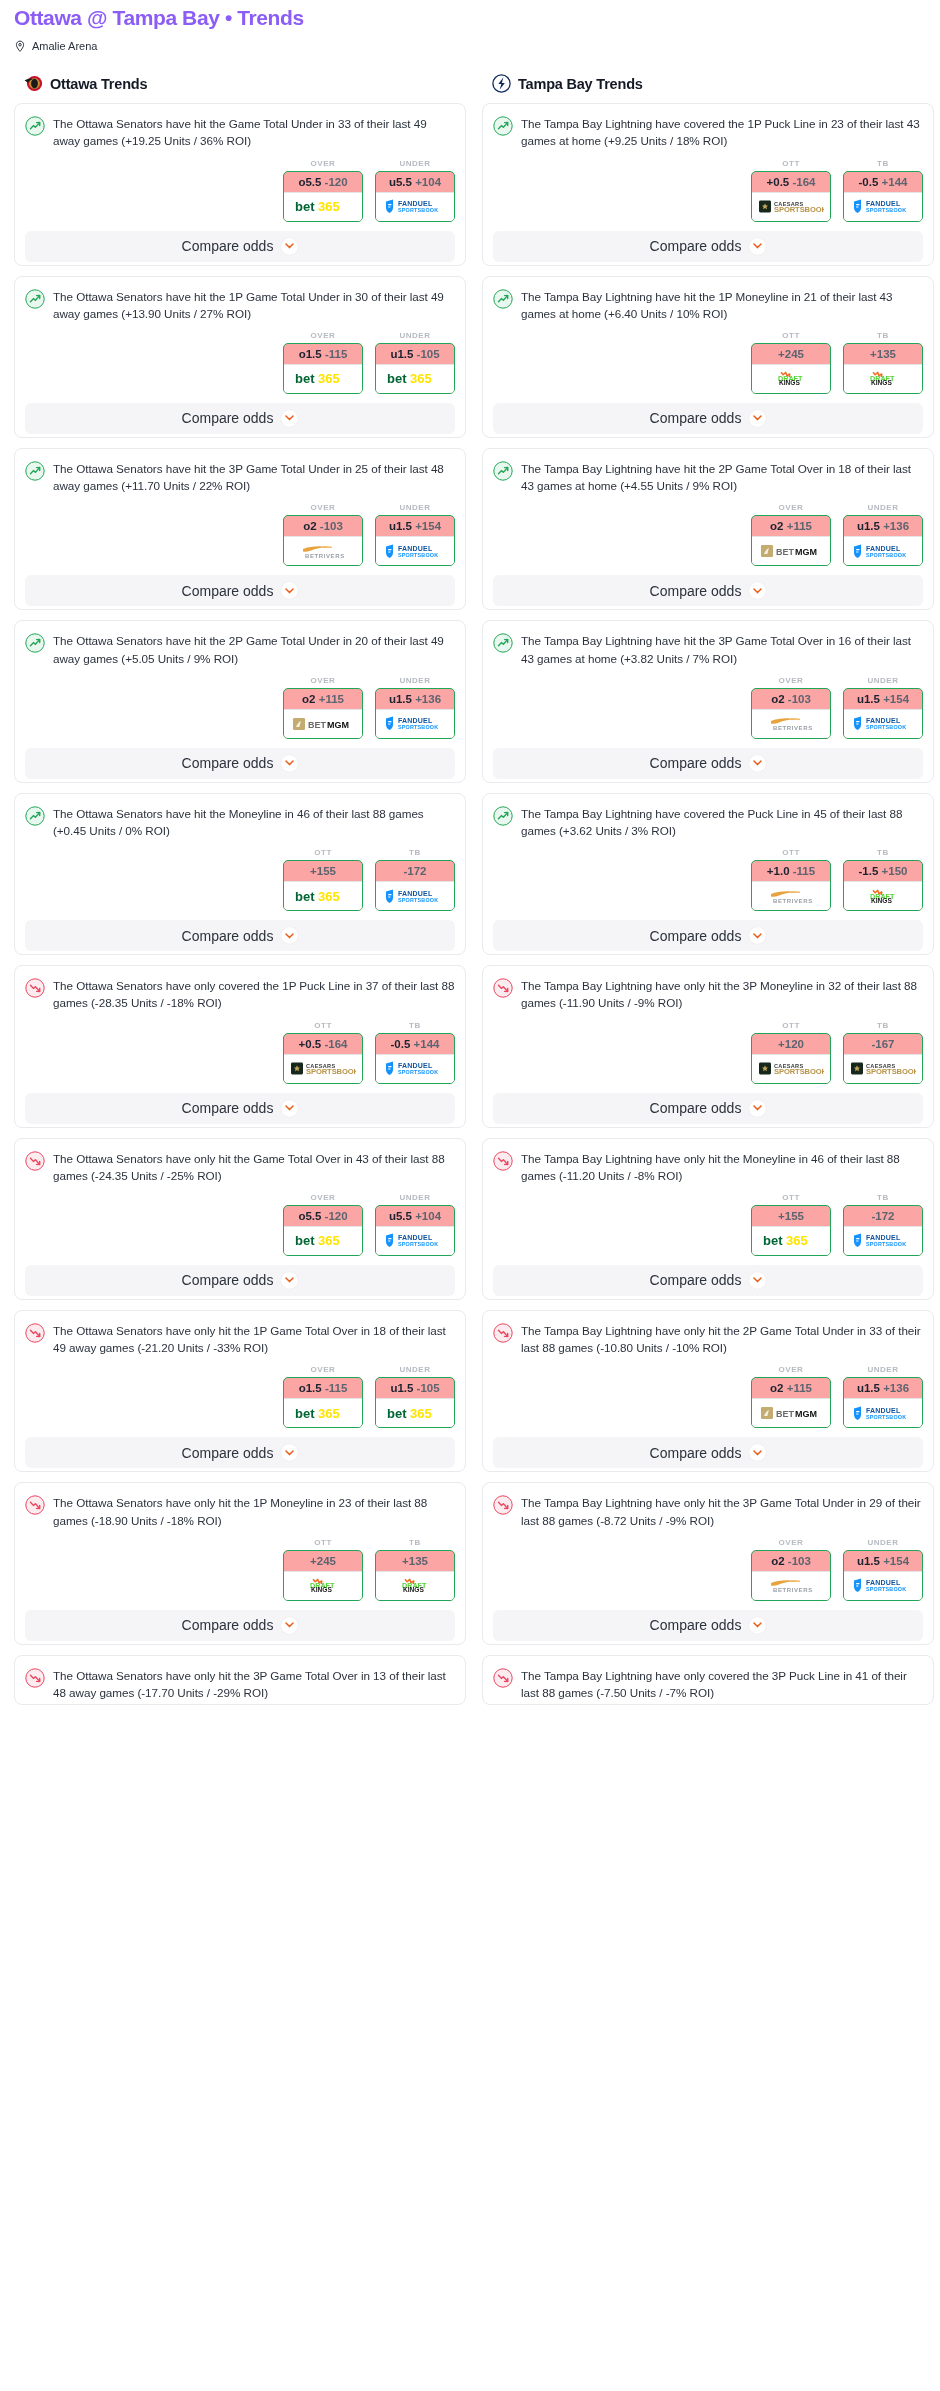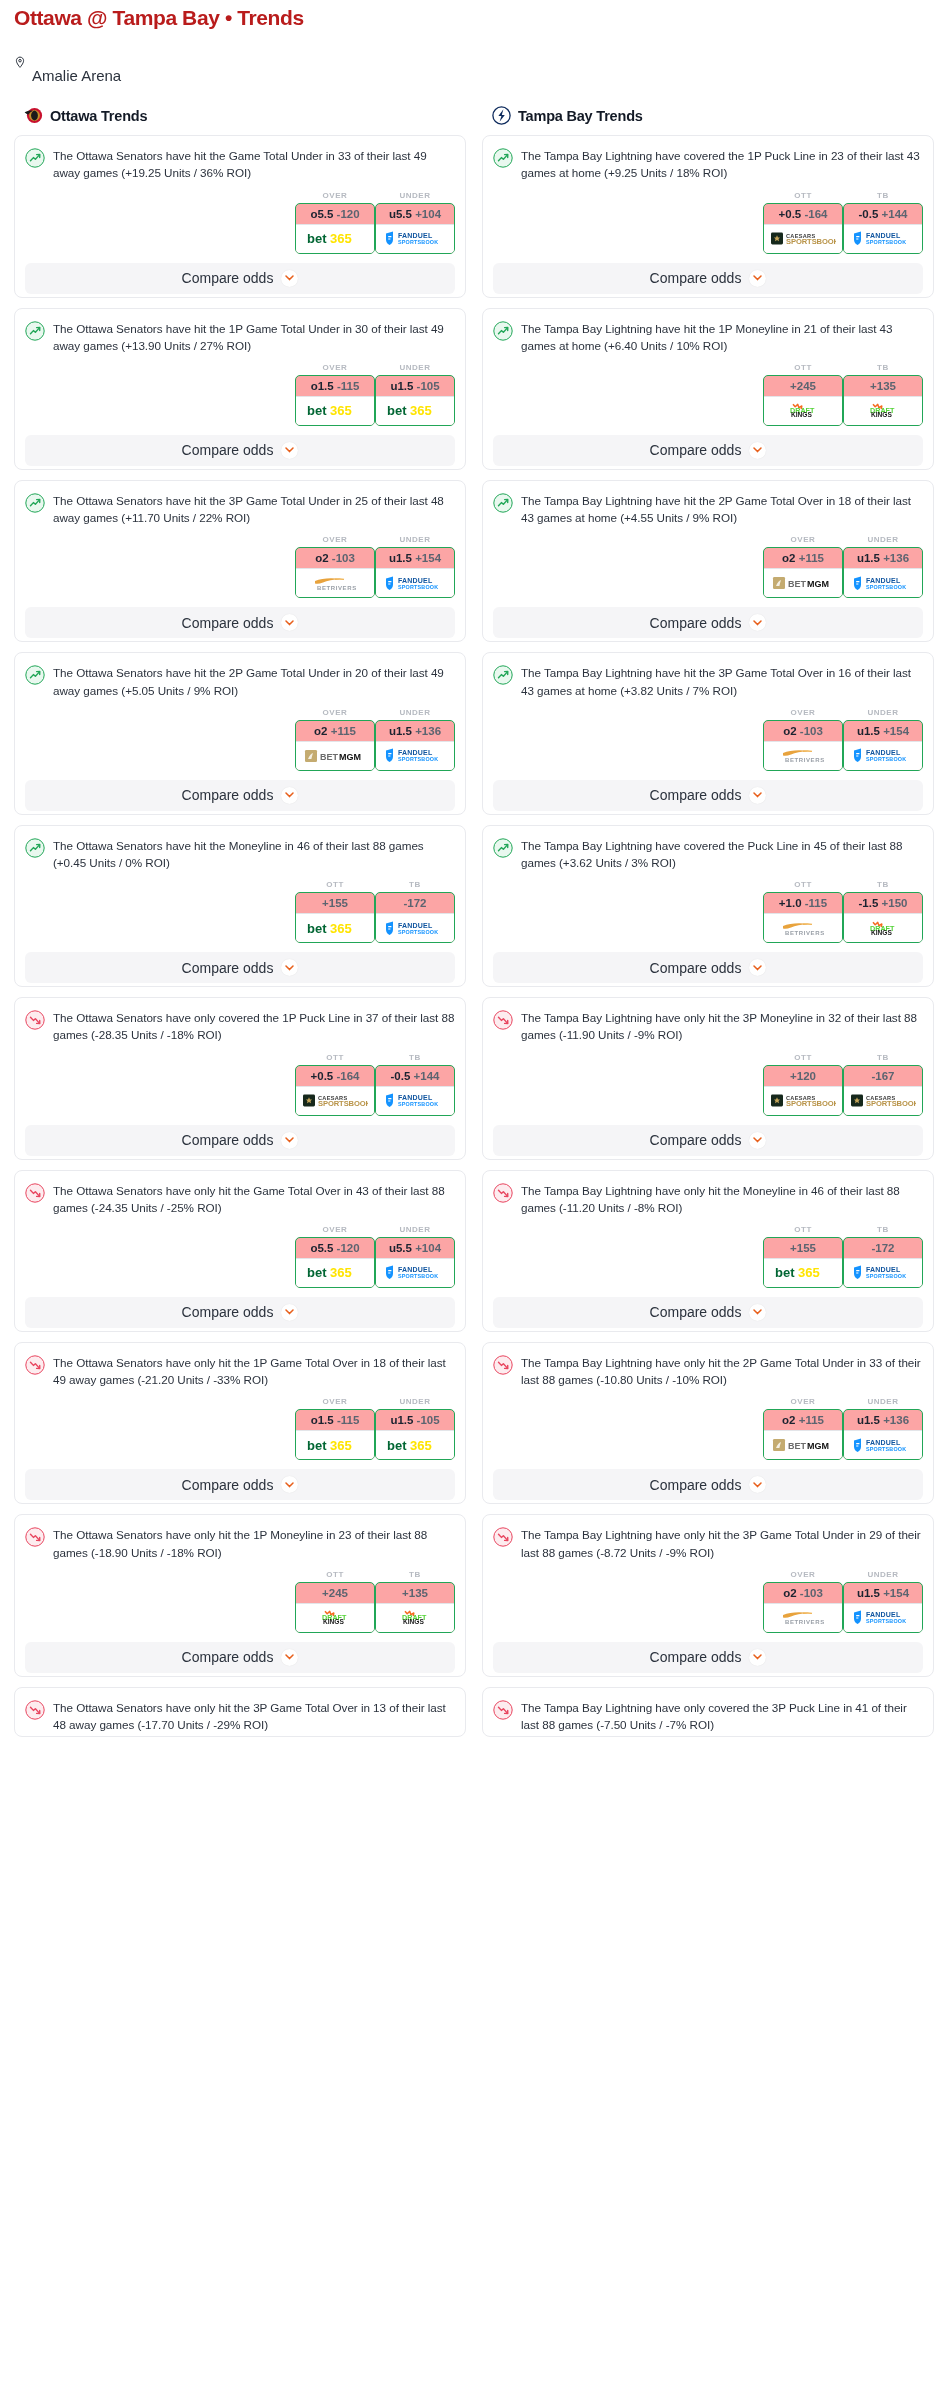--- a/index.html
+++ b/index.html
@@ -11,31 +11,31 @@
     -webkit-font-smoothing: antialiased;
   }
   .page { padding: 0 14px; }
 
   
   .page-header { padding: 6px 0 0 0; }
   .page-title {
     font-size: 21px;
     font-weight: 700;
     letter-spacing: -0.4px;
-    color: #b91c1c;
+    color: #8b5cf6;
     line-height: 1.15;
   }
   .venue-row {
     display: flex;
     align-items: center;
     gap: 6px;
     margin-top: 9px;
   }
   .venue-row .pin { width: 12px; height: 13px; display: block; flex: 0 0 auto; }
-  .venue-name { font-size: 15px; color: #2b323d; margin-top: 28px; }
+  .venue-name { font-size: 11px; color: #2b323d; }
 
   
   .columns {
     display: flex;
     gap: 16px;
     margin-top: 22px;
     align-items: flex-start;
   }
   .col { width: 452px; flex: 0 0 452px; }
 
@@ -66,20 +66,21 @@
   .trend-text {
     font-size: 11.7px;
     line-height: 1.47;
     color: #2b323d;
     letter-spacing: -0.05px;
   }
 
   .odds-row {
     display: flex;
     justify-content: flex-end;
+    gap: 12px;
     margin-top: 9px;
   }
   .odds-col { width: 80px; }
   .odds-label {
     text-align: center;
     font-size: 8px;
     letter-spacing: 0.55px;
     color: #b6bac1;
     font-weight: 600;
     margin-bottom: 3px;

